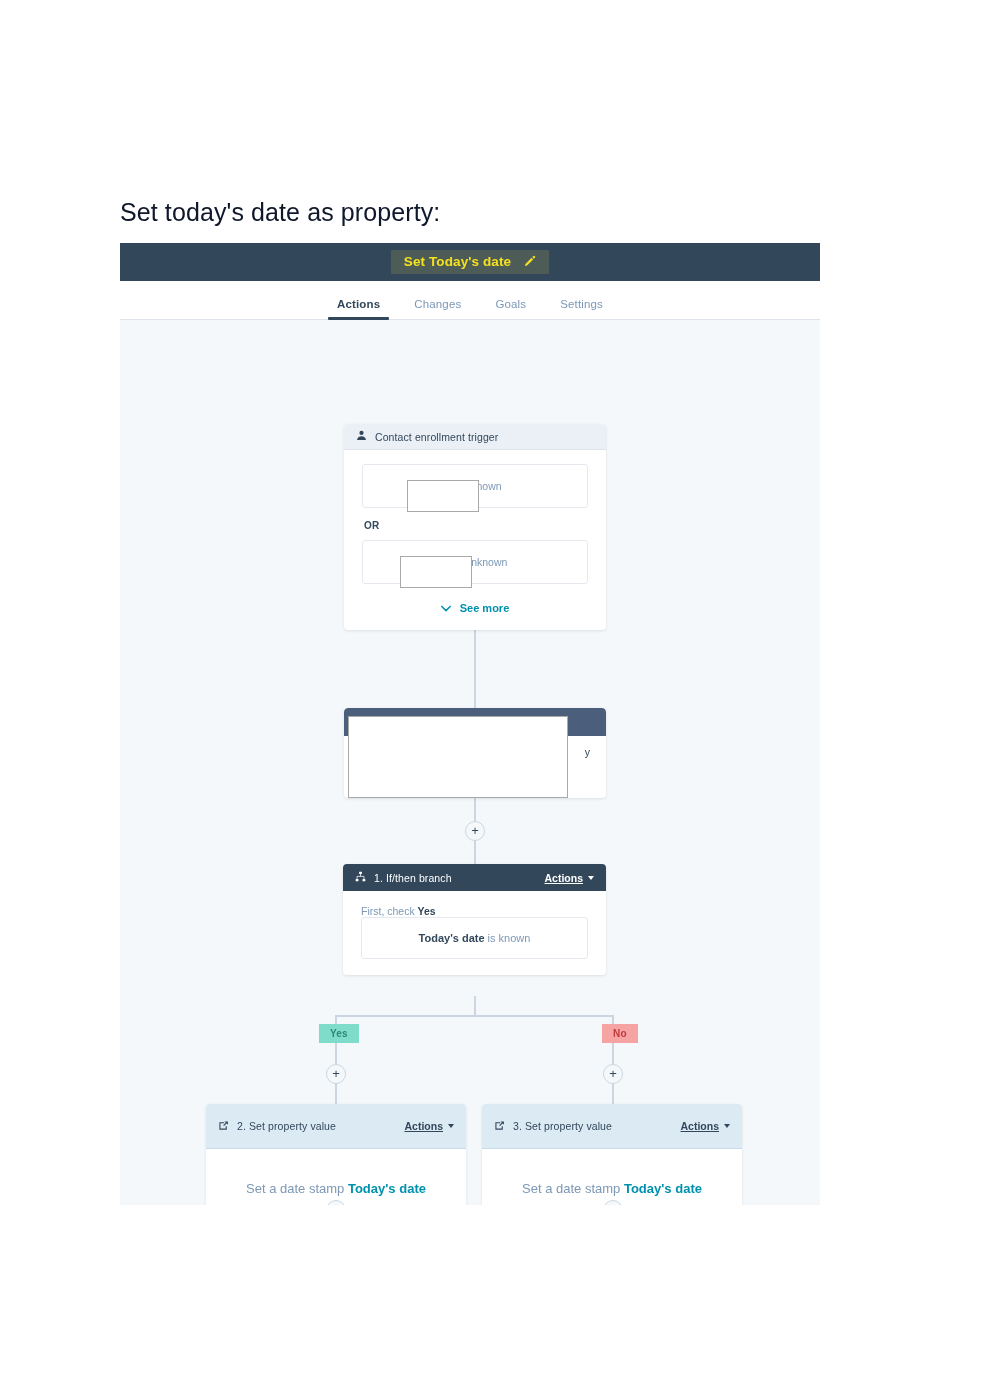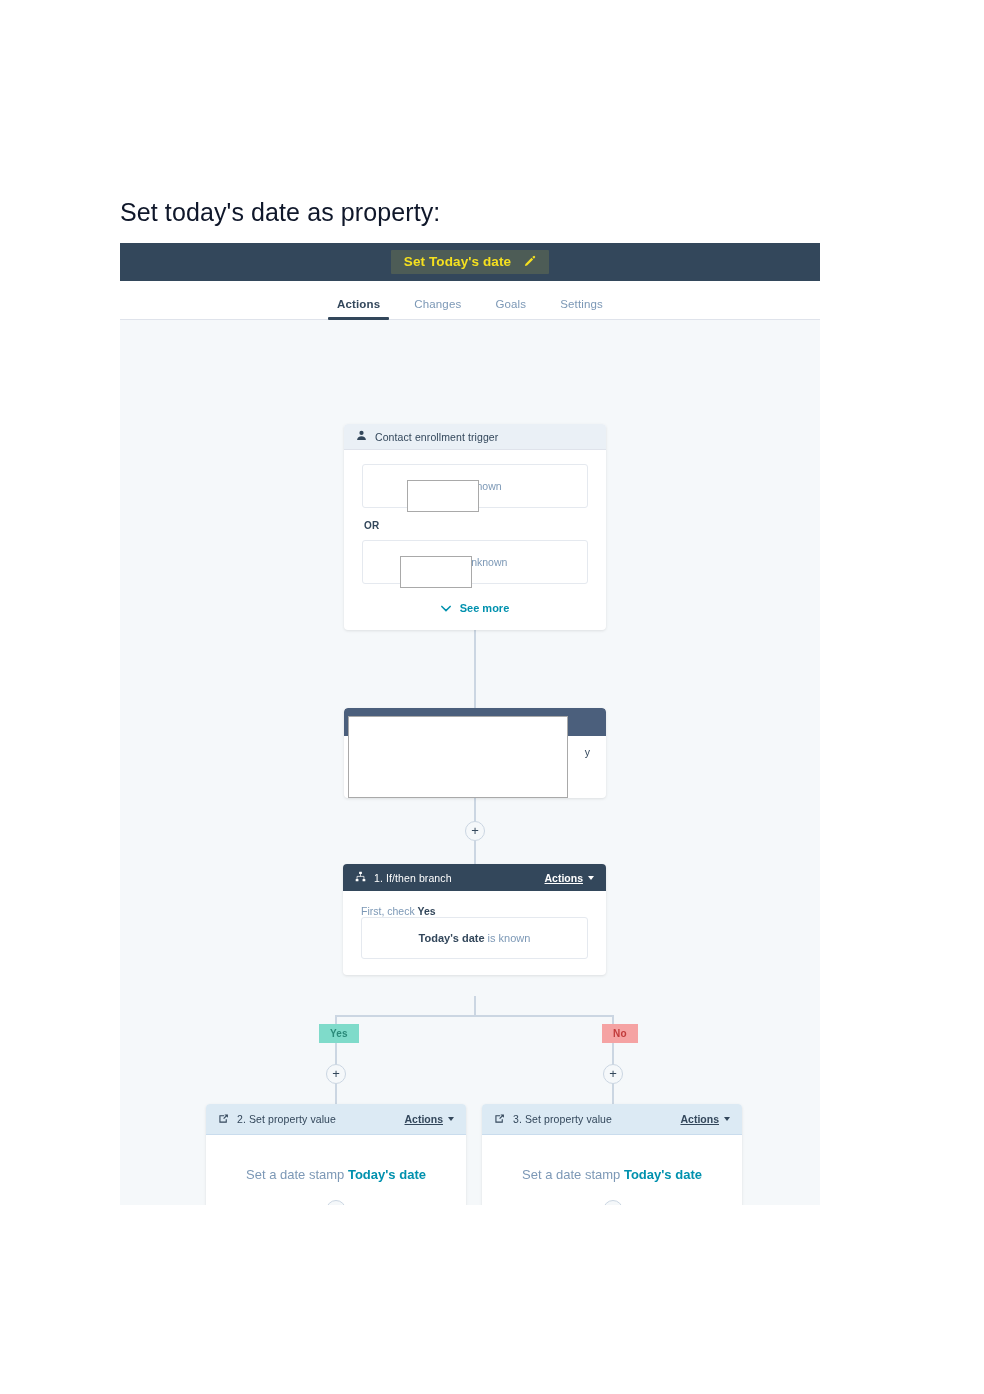--- a/index.html
+++ b/index.html
@@ -250,21 +250,21 @@
     color: #7c98b6;
   }
   .cond-box b { color: #33475b; font-weight: bold; }
 
   
   .action-card { width: 260px; }
   .action-card .card-head {
     background: #dceaf4;
     color: #33475b;
     border-bottom: 1px solid #c9dced;
-    height: 31px;
+    height: 45px;
   }
   .action-card .card-head .actions-link { color: #33475b; }
   .action-card .card-body {
     padding: 32px 14px;
     text-align: center;
     font-size: 13px;
     color: #7c98b6;
   }
   .action-card .card-body b { color: #0091ae; font-weight: bold; }
   #action-card-yes { left: 86px; top: 784px; }

